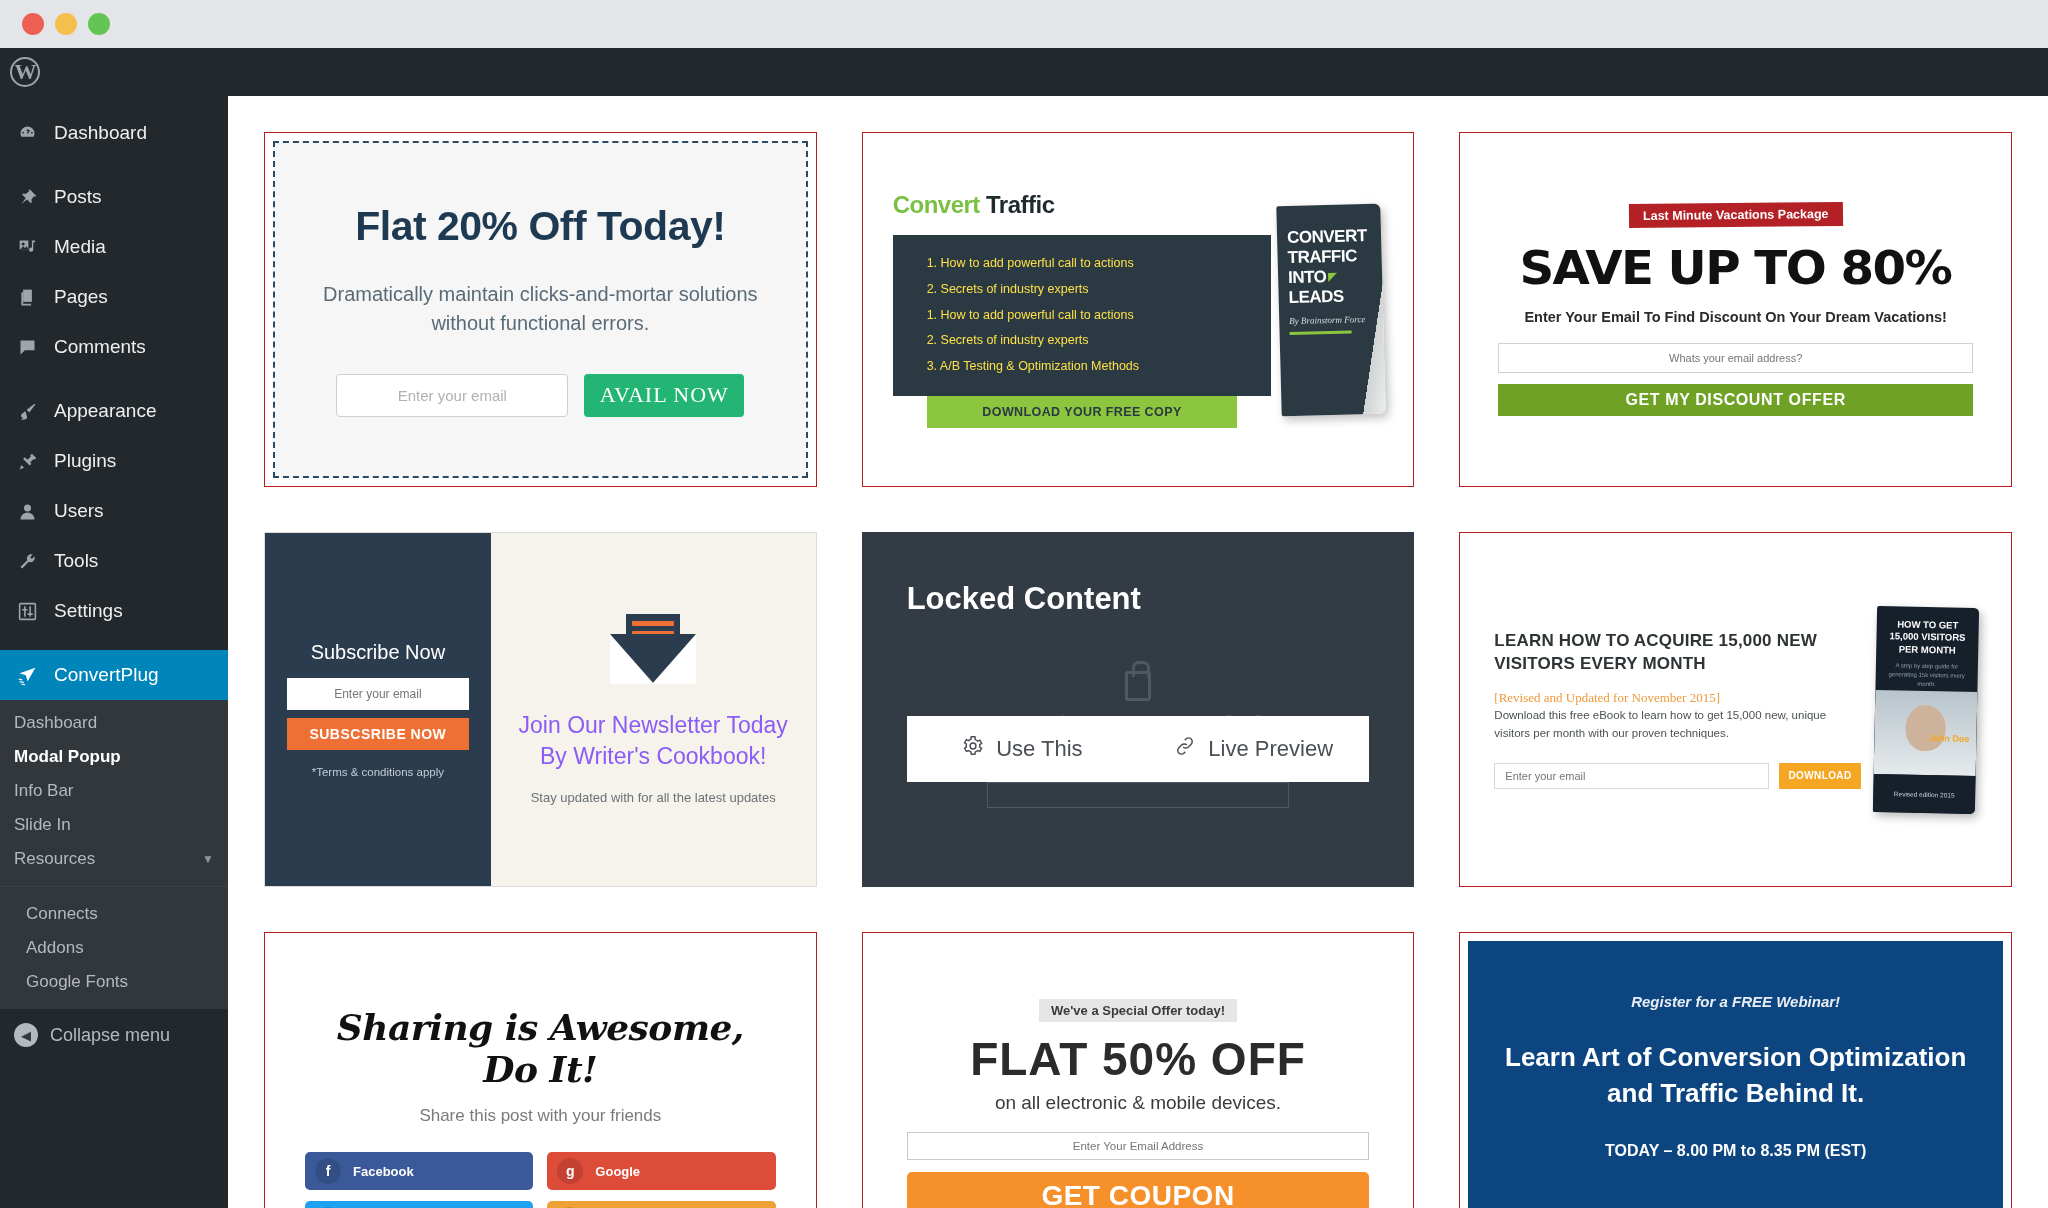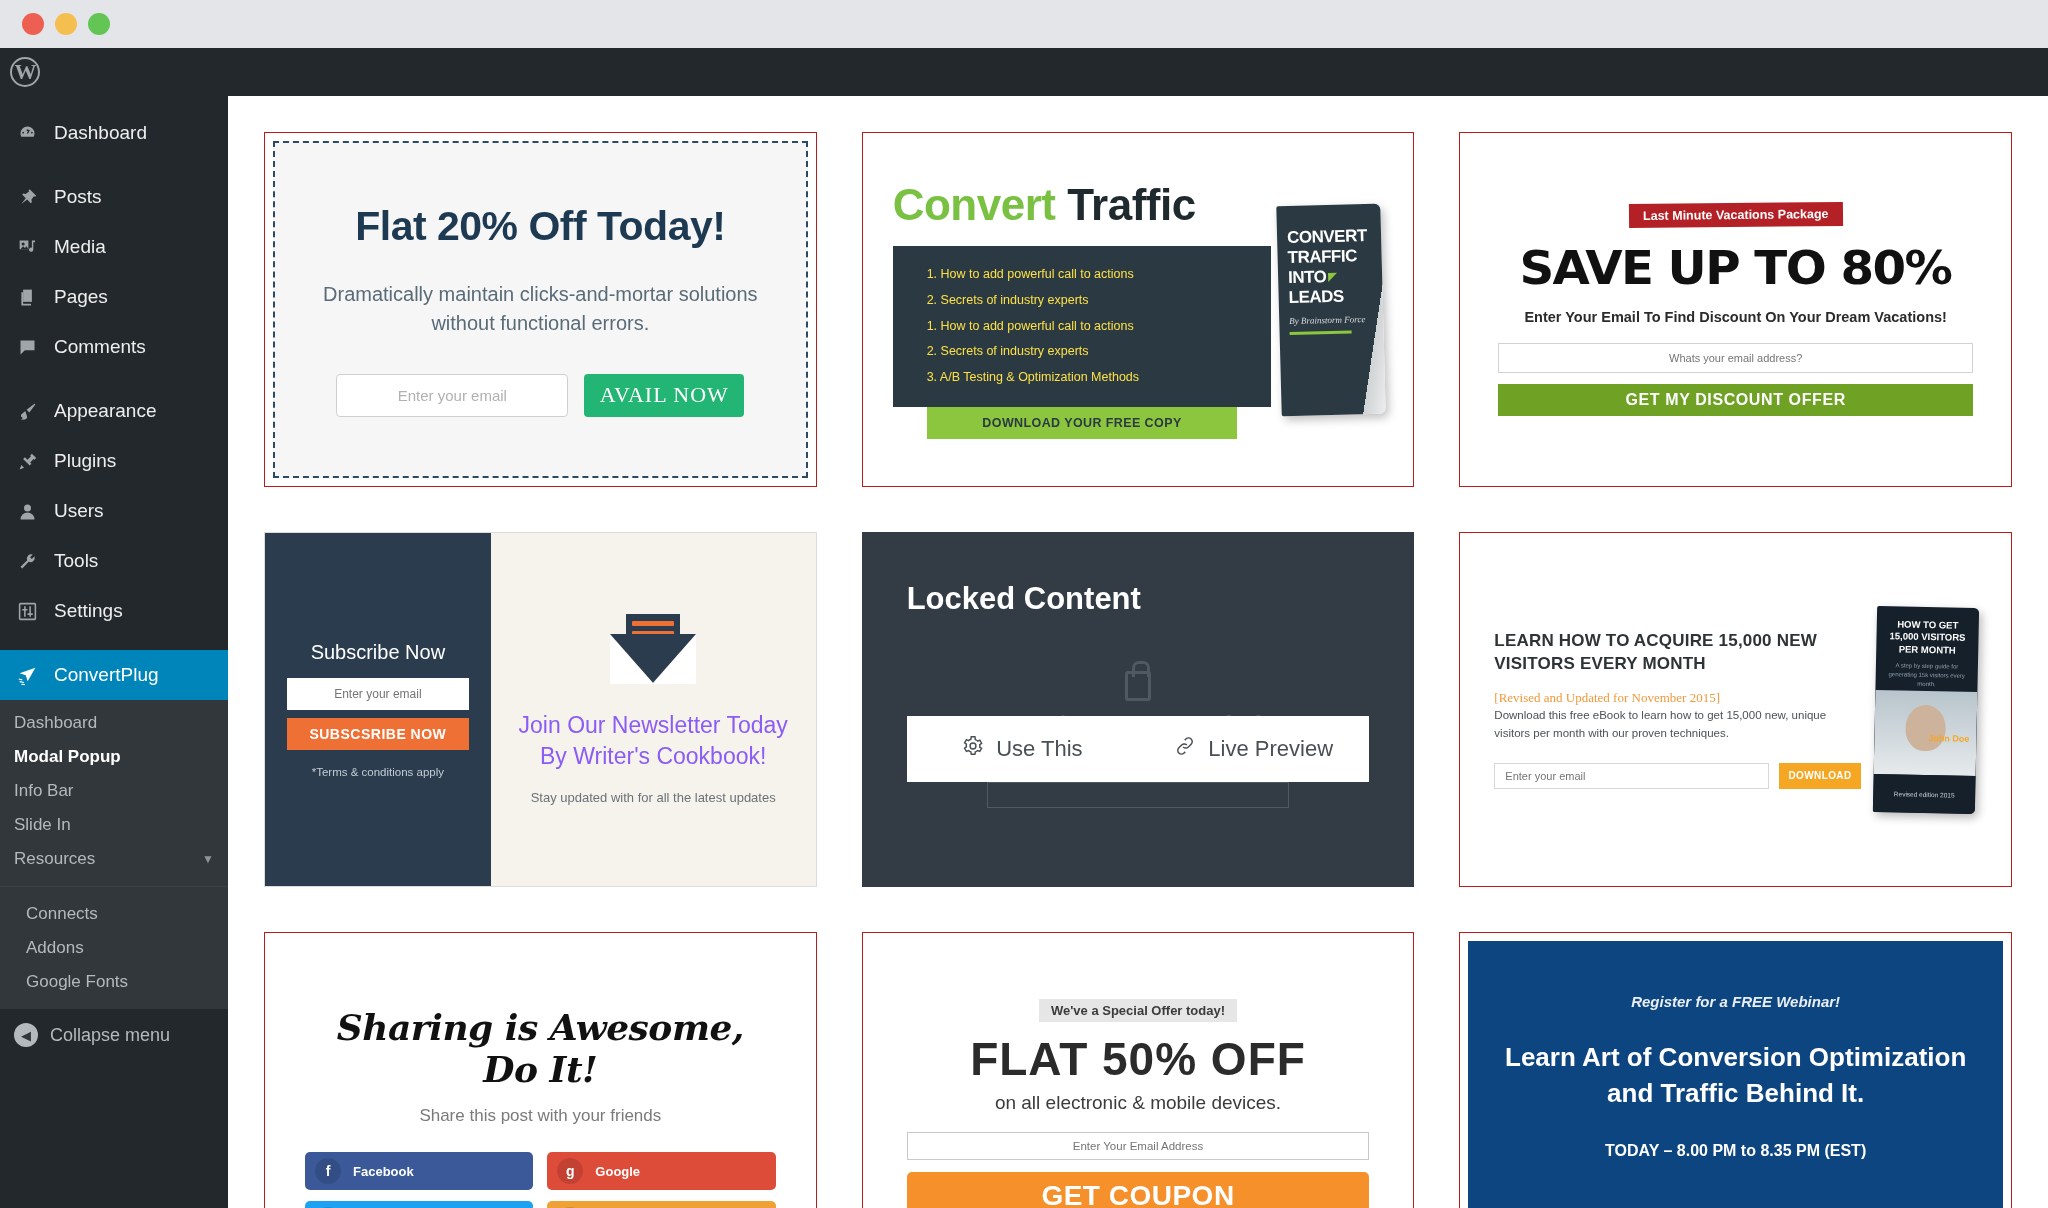--- a/index.html
+++ b/index.html
@@ -198,21 +198,21 @@
   }
 
   
   .ct-wrap {
     display: flex; align-items: center; gap: 8px;
     padding: 0 30px;
     width: 100%;
   }
   .ct-left { flex: 1 1 auto; }
   .ct-title {
-    font-size: 44px; font-weight: bold;
+    font-size: 24px; font-weight: bold;
     margin-bottom: 16px; letter-spacing: -0.5px;
   }
   .ct-title .g { color: #7ac143; }
   .ct-title .b { color: #1f2a2e; }
   .ct-list {
     background: #2b3a42;
     padding: 16px 34px;
     color: #fde047;
     font-size: 12.5px;
     line-height: 2.05;

